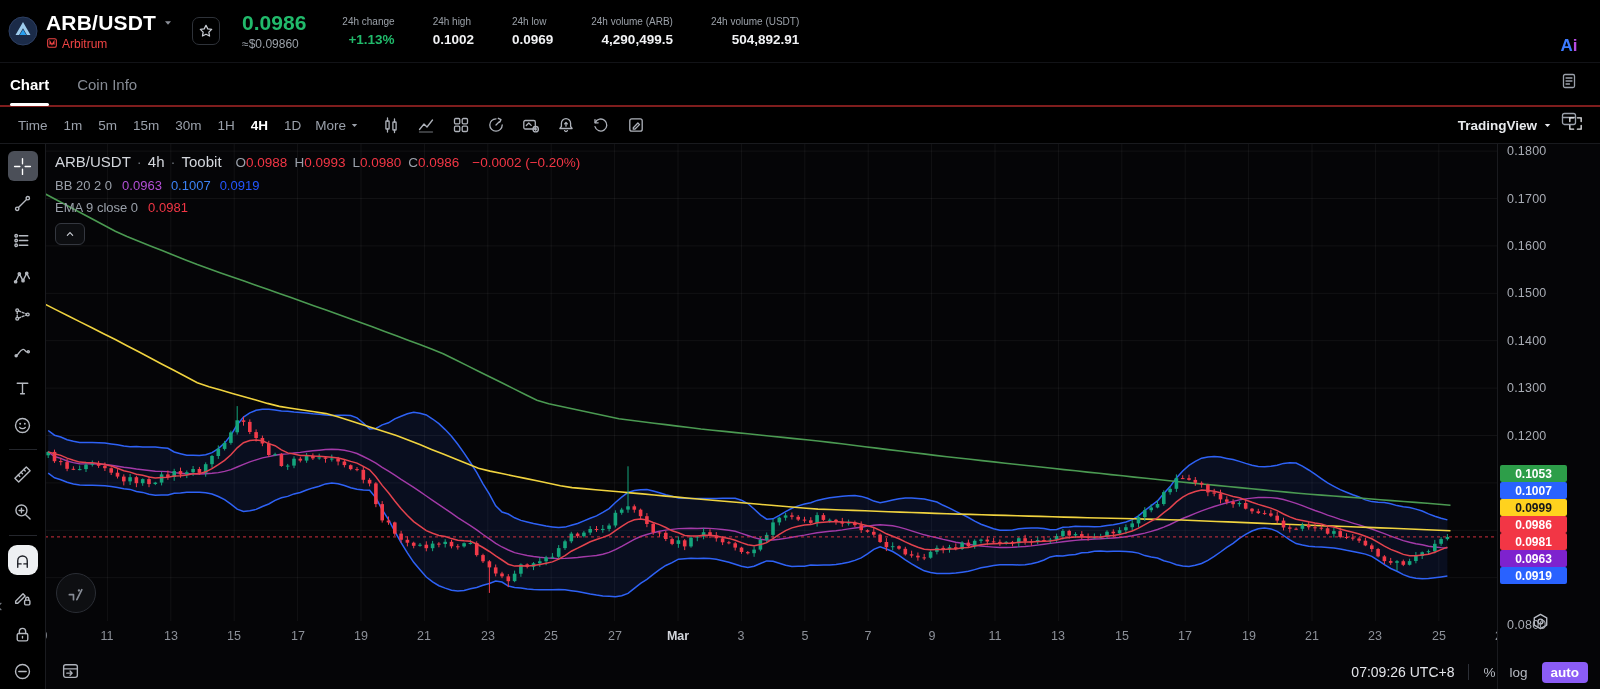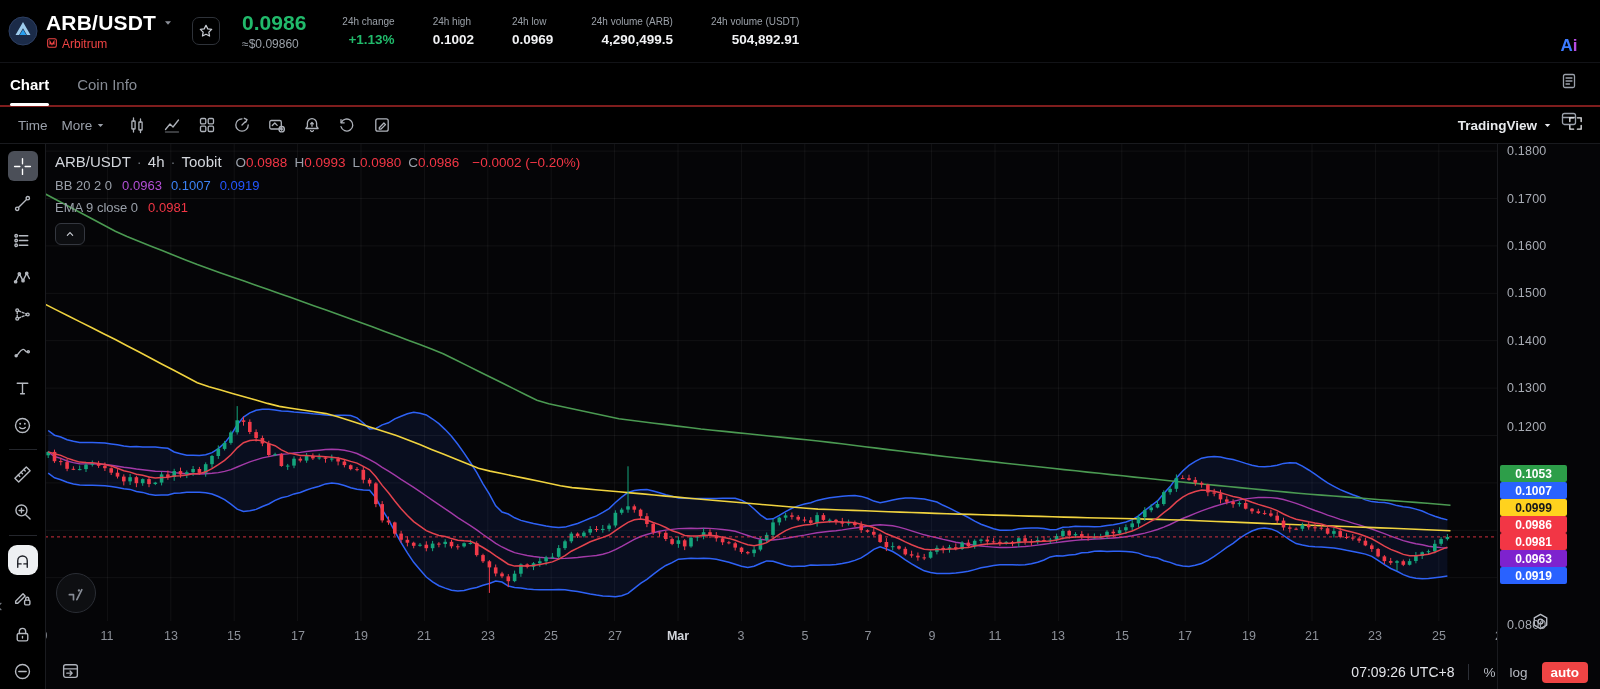--- a/index.html
+++ b/index.html
@@ -78,21 +78,21 @@
   .time-axis{position:absolute;left:0;top:477px;width:1452px;height:30px;overflow:hidden;font-size:12.5px;color:#8d9199;}
   .xtick{position:absolute;top:8px;transform:translateX(-50%);}
   .xtick.month{color:#d2d5db;font-weight:700;}
 
   
   .status-row{position:absolute;left:0;top:507px;right:0;height:42px;display:flex;align-items:center;padding:0 12px 0 16px;gap:14px;font-size:13.5px;color:#b6bac2;}
   .goto-date{color:#aeb2ba;margin-right:auto;}
   .clock{color:#e2e4e9;font-size:14px;}
   .vdiv{width:1px;height:16px;background:#2c2f36;}
   .scale-btn{color:#b6bac2;}
-  .auto-pill{background:#ef4444;color:#fff;border-radius:4px;padding:3px 9px;font-weight:600;}
+  .auto-pill{background:#8b5cf6;color:#fff;border-radius:4px;padding:3px 9px;font-weight:600;}
 </style>
 </head>
 <body>
 
 <div class="app">
 
   <header class="header">
     <div class="sym-block">
       <span class="ic">
         <svg width="30" height="30" viewBox="0 0 30 30">
@@ -173,20 +173,29 @@
             <svg width="18" height="18" viewBox="0 0 18 18" fill="none" stroke="currentColor" stroke-width="1.3" stroke-linecap="round" stroke-linejoin="round">
               <rect x="2.5" y="3.5" width="13" height="11" rx="2"></rect>
               <path d="M2.5 7.5h13"></path>
             </svg>
           </span></button>
       </div>
   </nav>
 
   <div class="chart-toolbar">
     <span class="interval">Time</span>
+    <span id="intervals" style="display:flex;">
+        <button class="interval">1m</button>
+        <button class="interval">5m</button>
+        <button class="interval">15m</button>
+        <button class="interval">30m</button>
+        <button class="interval">1H</button>
+        <button class="interval active">4H</button>
+        <button class="interval">1D</button>
+      </span>
     <button class="more-btn">
       <span>More</span>
       <span class="ic">
         <svg width="11" height="11" viewBox="0 0 18 18">
             <path d="M4.5 6.5h9l-4.5 5z" fill="currentColor"></path>
           </svg>
       </span>
     </button>
     <div class="tb-icons" id="tb-icons">
         <button>
@@ -950,21 +959,21 @@
                 <circle cx="9" cy="9" r="2.3"></circle>
               </svg>
           </span>
         </button>
       <div class="ytick" style="top: 7px;">0.1800</div>
           <div class="ytick" style="top: 55px;">0.1700</div>
           <div class="ytick" style="top: 102px;">0.1600</div>
           <div class="ytick" style="top: 149px;">0.1500</div>
           <div class="ytick" style="top: 197px;">0.1400</div>
           <div class="ytick" style="top: 244px;">0.1300</div>
-          <div class="ytick" style="top: 283px;">0.1200</div>
+          <div class="ytick" style="top: 292px;">0.1200</div>
           <div class="ytick" style="top: 481px;">0.0800</div>
           <div class="plabel" style="top: 321px; background: rgb(45, 158, 73); color: rgb(255, 255, 255);">0.1053</div>
           <div class="plabel" style="top: 338px; background: rgb(41, 98, 255); color: rgb(255, 255, 255);">0.1007</div>
           <div class="plabel" style="top: 355px; background: rgb(255, 210, 30); color: rgb(21, 22, 26);">0.0999</div>
           <div class="plabel" style="top: 372px; background: rgb(242, 54, 69); color: rgb(255, 255, 255);">0.0986</div>
           <div class="plabel" style="top: 389px; background: rgb(242, 54, 69); color: rgb(255, 255, 255);">0.0981</div>
           <div class="plabel" style="top: 406px; background: rgb(126, 34, 206); color: rgb(255, 255, 255);">0.0963</div>
           <div class="plabel" style="top: 423px; background: rgb(41, 98, 255); color: rgb(255, 255, 255);">0.0919</div>
         </div>
 

